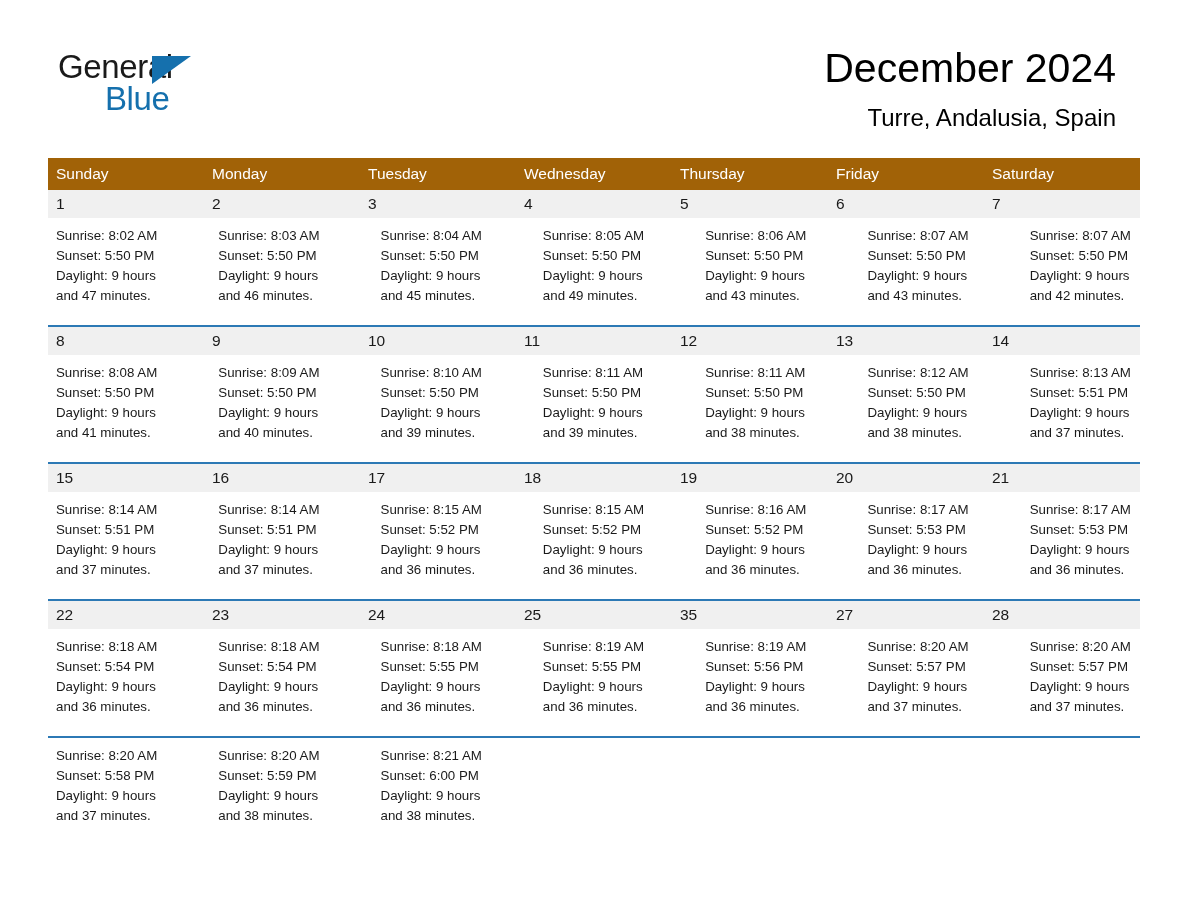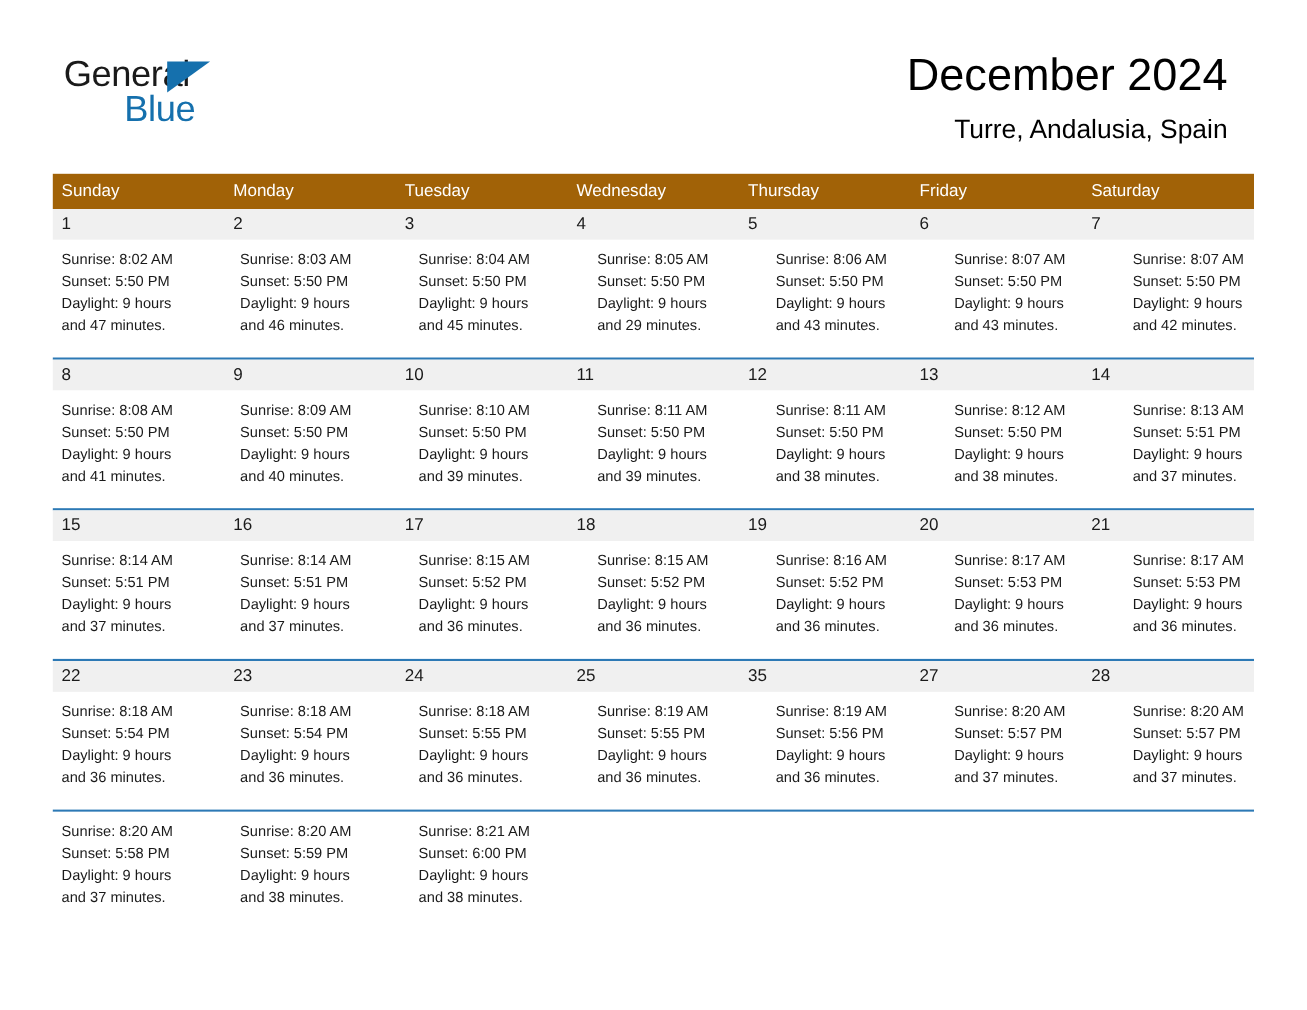--- a/index.html
+++ b/index.html
@@ -53,21 +53,21 @@
     position: absolute;
     left: 94px;
     top: 6px;
     width: 0;
     height: 0;
     border-top: 28px solid #1570ad;
     border-right: 39px solid transparent;
   }
   .logo-blue {
     position: absolute;
-    left: 55px;
+    left: 47px;
     top: 32px;
     font-size: 33px;
     line-height: 34px;
     letter-spacing: -0.4px;
     color: #1570ad;
   }
 
   .title-block {
     position: absolute;
     right: 72px;
@@ -217,21 +217,21 @@
         <div class="detail-cell">
           <div>Sunrise: 8:04 AM</div>
           <div>Sunset: 5:50 PM</div>
           <div>Daylight: 9 hours</div>
           <div>and 45 minutes.</div>
         </div>
         <div class="detail-cell">
           <div>Sunrise: 8:05 AM</div>
           <div>Sunset: 5:50 PM</div>
           <div>Daylight: 9 hours</div>
-          <div>and 29 minutes.</div>
+          <div>and 49 minutes.</div>
         </div>
         <div class="detail-cell">
           <div>Sunrise: 8:06 AM</div>
           <div>Sunset: 5:50 PM</div>
           <div>Daylight: 9 hours</div>
           <div>and 43 minutes.</div>
         </div>
         <div class="detail-cell">
           <div>Sunrise: 8:07 AM</div>
           <div>Sunset: 5:50 PM</div>

